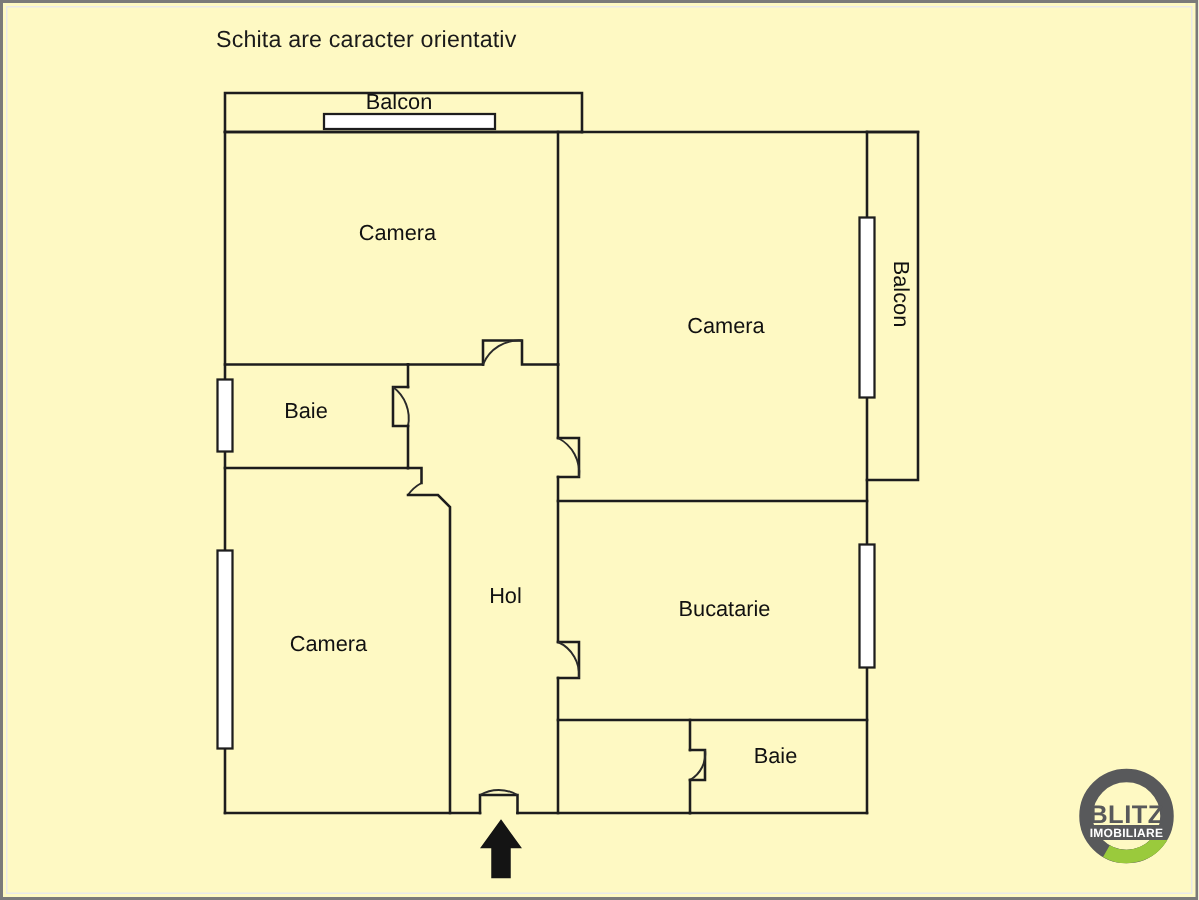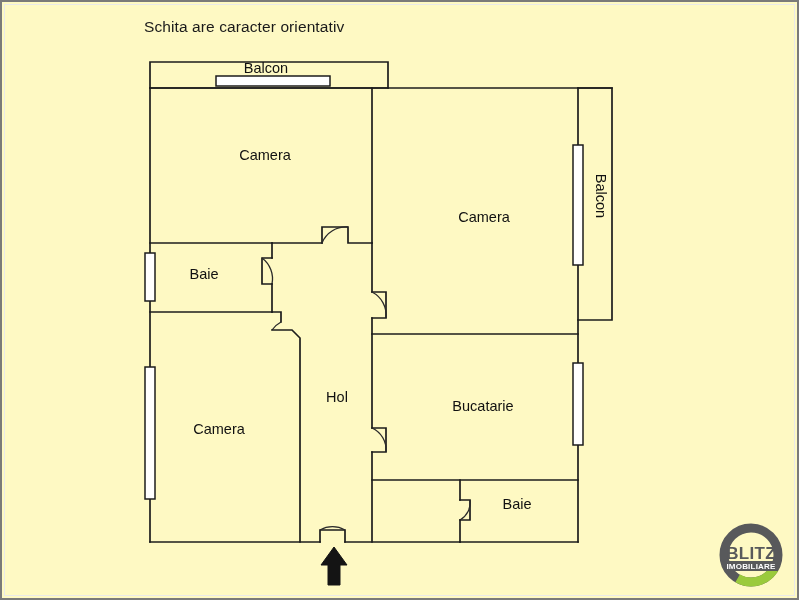--- a/index.html
+++ b/index.html
@@ -93,21 +93,21 @@
   }
   .entry-arrow {
     fill: #141414;
     stroke: #141414;
     stroke-width: 1;
   }
   
   #logo {
     position: absolute;
     left: 714px;
-    top: 519px;
+    top: 508px;
     width: 74px;
     height: 72px;
   }
   #logo svg { display: block; }
 </style>
 </head>
 <body>
 
 <div id="app">
 

